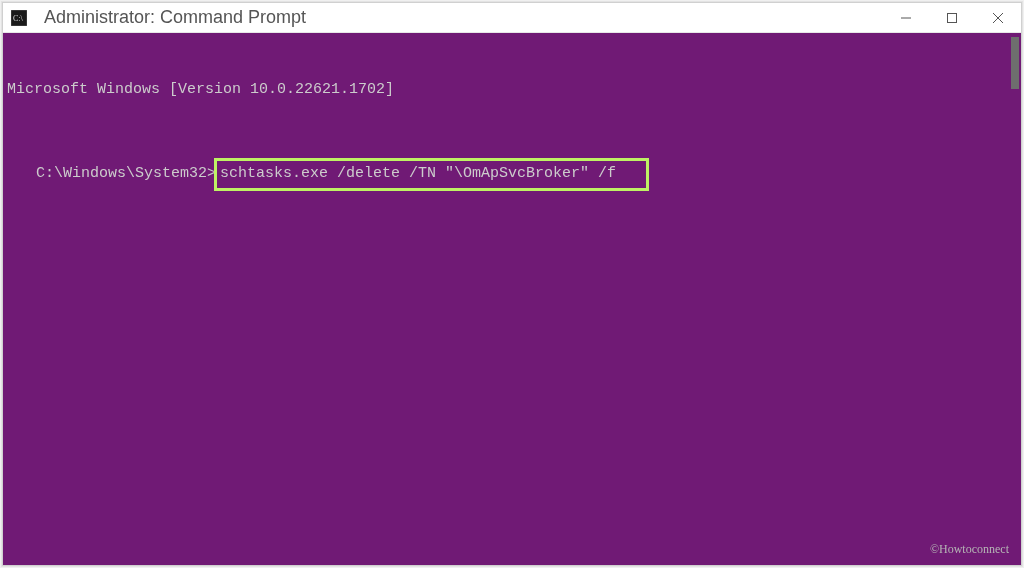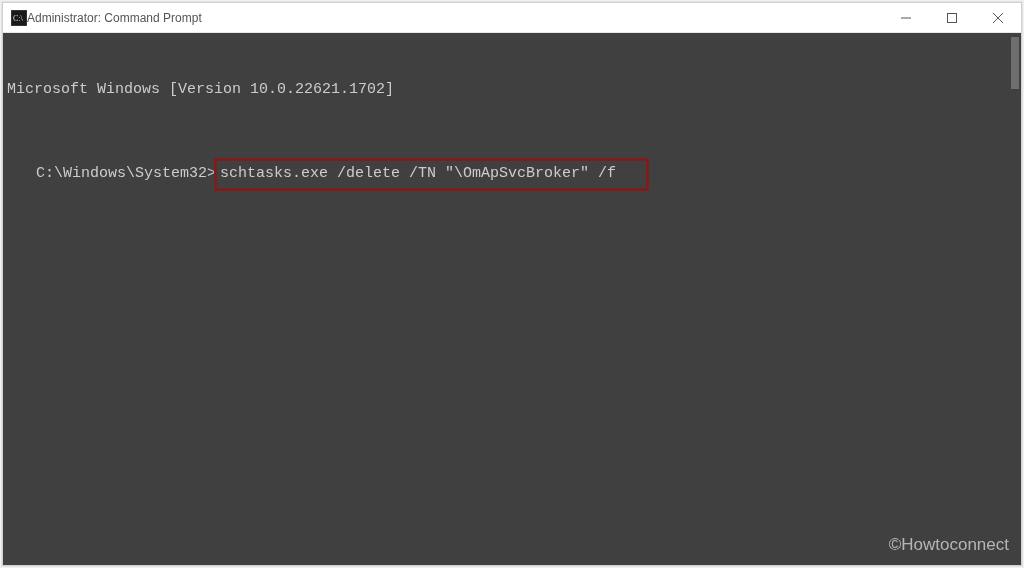--- a/index.html
+++ b/index.html
@@ -23,68 +23,68 @@
       border-bottom: 1px solid #e8e8e8;
       flex: 0 0 auto;
     }
     .titlebar .icon-slot {
       width: 16px; height: 16px;
       margin-left: 8px;
       display: flex; align-items: center; justify-content: center;
     }
     .titlebar .icon-slot svg { display: block; }
     .titlebar .title {
-      margin-left: 0;
-      font-size: 12px;
+      margin-left: 17px;
+      font-size: 18px;
       color: #555;
       flex: 1;
       white-space: nowrap; overflow: hidden; text-overflow: ellipsis;
     }
     .win-controls { display: flex; height: 100%; }
     .win-btn {
       width: 46px; height: 100%;
       display: flex; align-items: center; justify-content: center;
       color: #555;
     }
     .win-btn svg { pointer-events: none; }
 
     .terminal {
       flex: 1;
-      background: #404040;
+      background: #701a75;
       color: #cccccc;
       font-family: Consolas, "Courier New", monospace;
       font-size: 15px;
       line-height: 1.35;
       padding: 6px 0 0 4px;
       position: relative;
       white-space: pre;
       overflow: hidden;
     }
     .term-line { white-space: pre; }
     .prompt-line { margin-top: 18px; display: flex; align-items: center; margin-left: 29px; }
     .highlight-box {
-      border: 3px solid #7f1d1d;
+      border: 3px solid #bef264;
       padding: 3px 30px 3px 3px;
       margin-left: -2px;
       display: inline-block;
     }
     .scrollbar-track {
       position: absolute; right: 0; top: 0; width: 16px; height: 100%;
       background: transparent;
     }
     .scrollbar-thumb {
       position: absolute; right: 2px; top: 4px; width: 8px; height: 52px;
       background: #6e6e6e; border-radius: 0;
     }
     .watermark {
       position: absolute;
       right: 12px; bottom: 8px;
       color: #b5b5b5;
-      font-family: Liberation Sans, sans-serif;
-      font-size: 17px;
+      font-family: Liberation Serif, serif;
+      font-size: 12px;
       pointer-events: none;
     }
   </style>
 </head>
 <body>
 
 <div class="window">
   <div class="titlebar">
     <span class="icon-slot">
       <svg width="16" height="16" viewBox="0 0 16 16">

